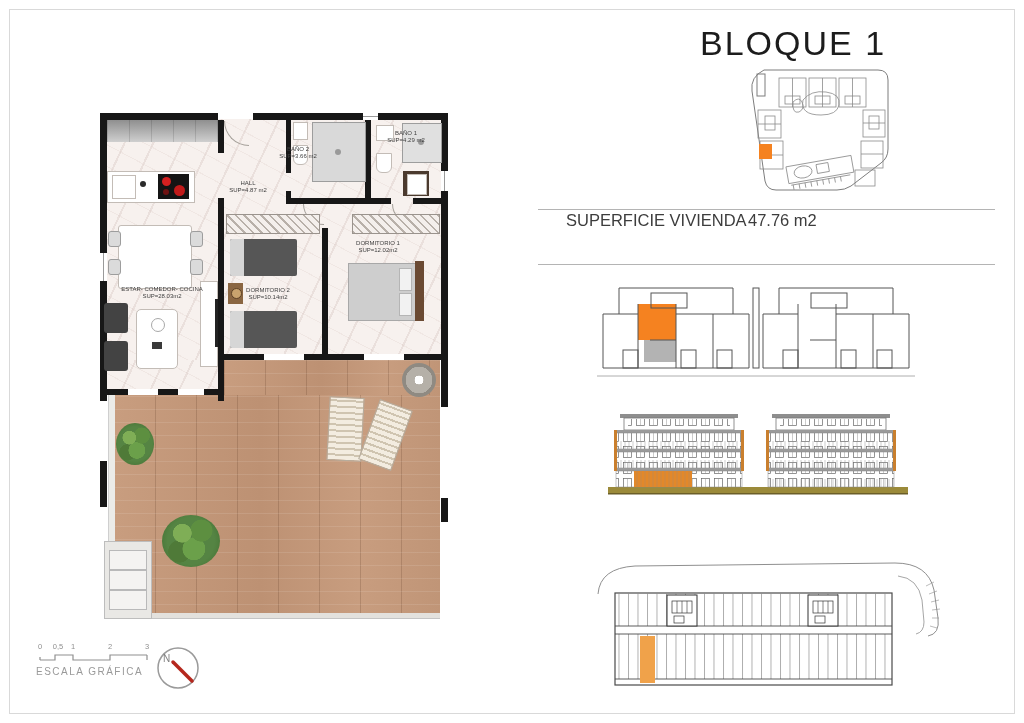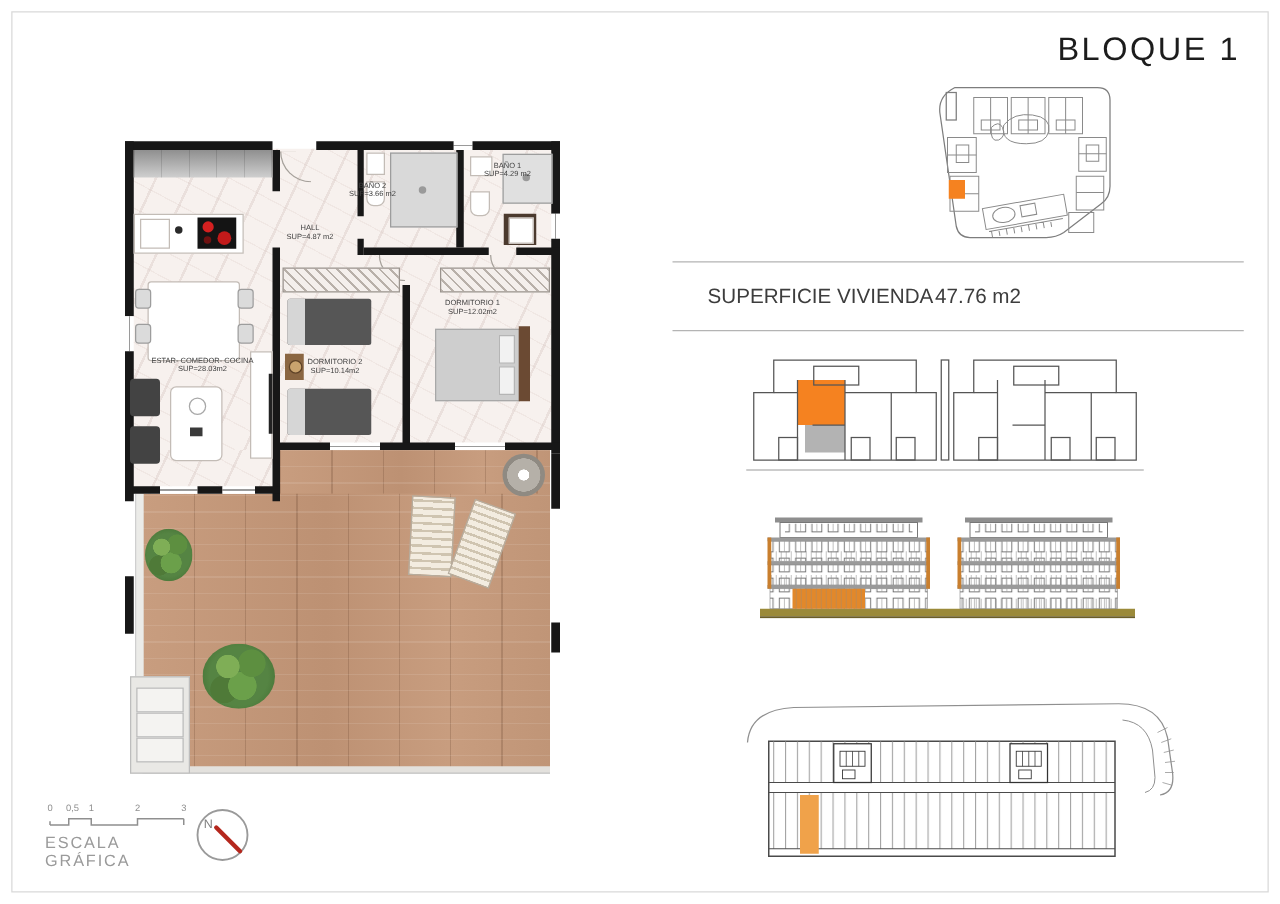--- a/index.html
+++ b/index.html
@@ -35,36 +35,36 @@
       repeating-linear-gradient(0deg, #f3ece0 0 4px, #cfc4b0 4px 6px);}
   .plant{position:absolute;border-radius:50%;
       background:radial-gradient(circle at 35% 35%, #7fae56 0 18%, transparent 19%),
                  radial-gradient(circle at 68% 30%, #5d8f40 0 20%, transparent 21%),
                  radial-gradient(circle at 55% 65%, #6ba04a 0 24%, transparent 25%),
                  radial-gradient(circle at 30% 70%, #4f7a38 0 20%, transparent 21%),
                  radial-gradient(circle, #558443 0 60%, #3f6b2f 100%);}
   .tread{position:absolute;background:#f4f3f1;border:1px solid #b9b9b9;}
 
   
-  .title{position:absolute;left:700px;top:24px;width:292px;text-align:right;
-         font-size:26px;letter-spacing:2px;color:#1c1c1c;}
+  .title{position:absolute;left:700px;top:24px;width:292px;text-align:left;
+         font-size:34px;letter-spacing:2px;color:#1c1c1c;}
   .summary-line{position:absolute;left:538px;width:457px;height:1px;background:#b4b4b4;}
   .summary{position:absolute;left:538px;top:211px;width:457px;height:52px;display:flex;}
-  .sum-left{width:300px;display:flex;flex-direction:column;justify-content:center;gap:2px;
+  .sum-left{width:300px;display:flex;flex-direction:column;gap:2px;
             padding-left:28px;box-sizing:border-box;}
   .sum-row{display:flex;font-size:16.5px;color:#3d3d3d;}
   .sum-row .lab{width:182px;}
   .unitbox{margin-left:auto;width:157px;background:#6f6f6f;color:#ffffff;display:flex;
            flex-direction:column;justify-content:center;align-items:center;font-size:15px;
            line-height:22px;letter-spacing:.5px;}
   svg{position:absolute;overflow:visible;}
   .scalebar{position:absolute;left:36px;top:642px;width:130px;color:#8f8f8f;}
   .ticks{position:relative;height:10px;font-size:7.5px;}
   .ticks span{position:absolute;transform:translateX(-50%);}
-  .sclabel{font-size:13px;letter-spacing:1.5px;color:#9a9a9a;margin-top:4px;}
+  .sclabel{font-size:10px;letter-spacing:1.5px;color:#9a9a9a;margin-top:4px;}
 </style>
 </head>
 <body>
 
 <div class="page">
   <div class="frame"></div>
 
   <div class="plan">
 
     <div class="abs wood" style="left:124px;top:247px;width:216px;height:40px;"></div>

